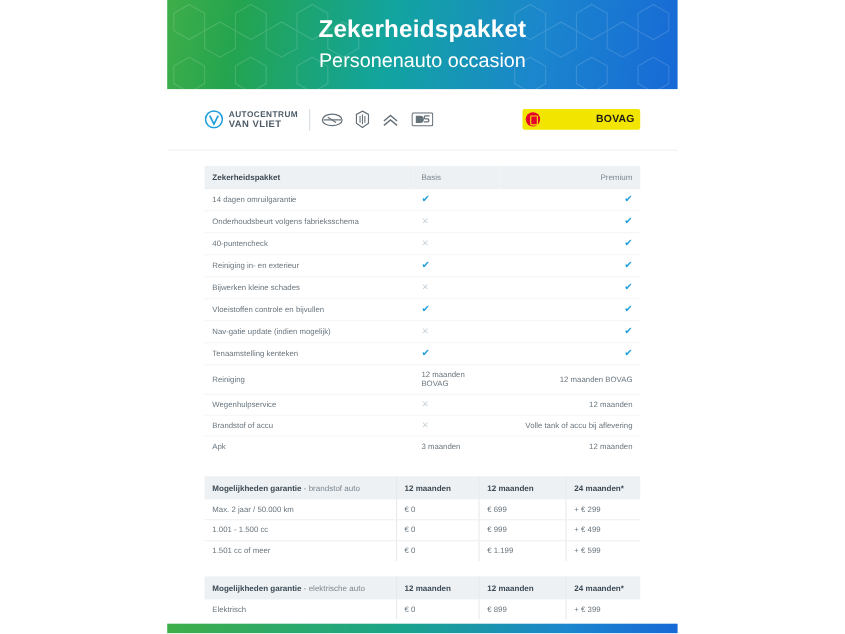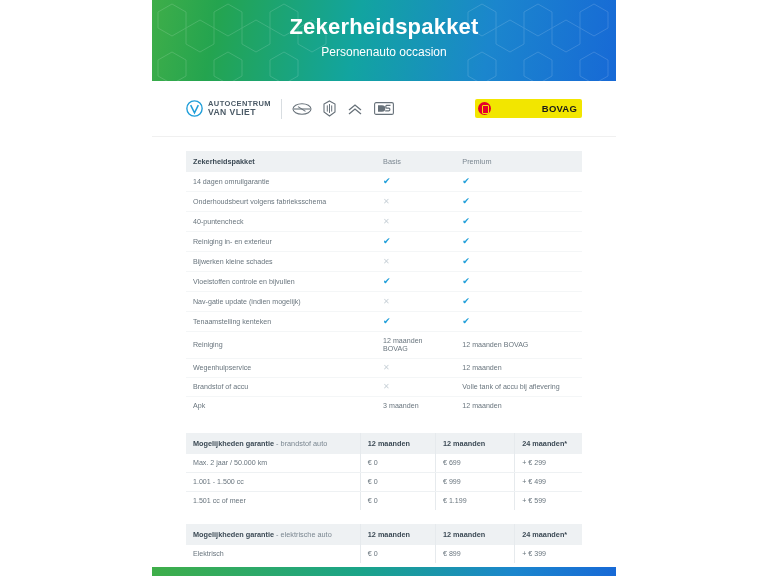--- a/index.html
+++ b/index.html
@@ -51,21 +51,21 @@
     color: #ffffff;
     font-size: 22px;
     font-weight: bold;
     letter-spacing: .2px;
   }
   .banner-sub {
     position: absolute;
     left: 0; right: 0; top: 45px;
     text-align: center;
     color: #ffffff;
-    font-size: 12px;
+    font-size: 18px;
     font-weight: normal;
   }
 
   
   .logostrip {
     position: relative;
     height: 56px;
     display: flex;
     align-items: center;
     padding: 0 34px;
@@ -165,21 +165,21 @@
     padding: 5px 7px;
     height: 16.5px;
     vertical-align: middle;
     border-bottom: 1px solid #f4f6f7;
     font-size: 7.1px;
     color: #69757e;
   }
   tbody tr:last-child td { border-bottom: none; }
   .col-feat { width: 48%; }
   .col-b { width: 20%; }
-  .col-p { width: 32%; }
+  .col-p { width: 32%; text-align: right; }
   .check {
     color: #1f9ed9;
     font-size: 9px;
     line-height: 1;
   }
   .cross {
     color: #c9d2d8;
     font-size: 8px;
     line-height: 1;
   }

